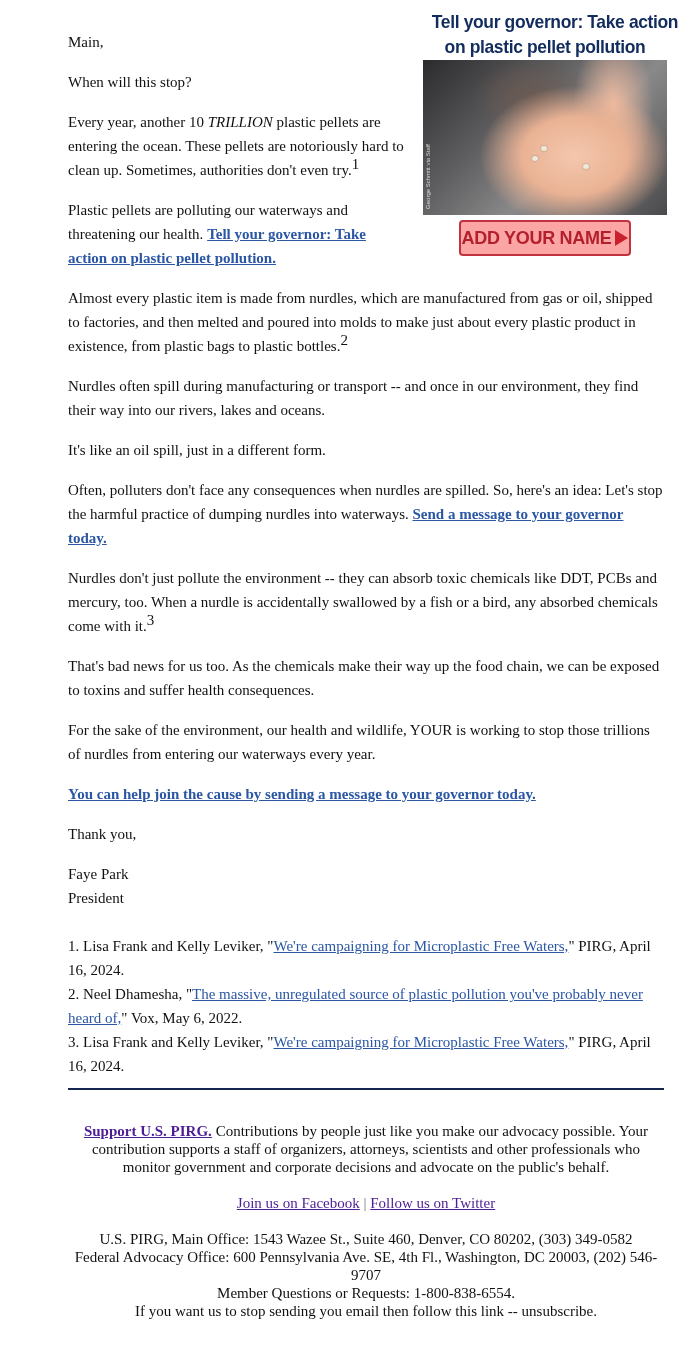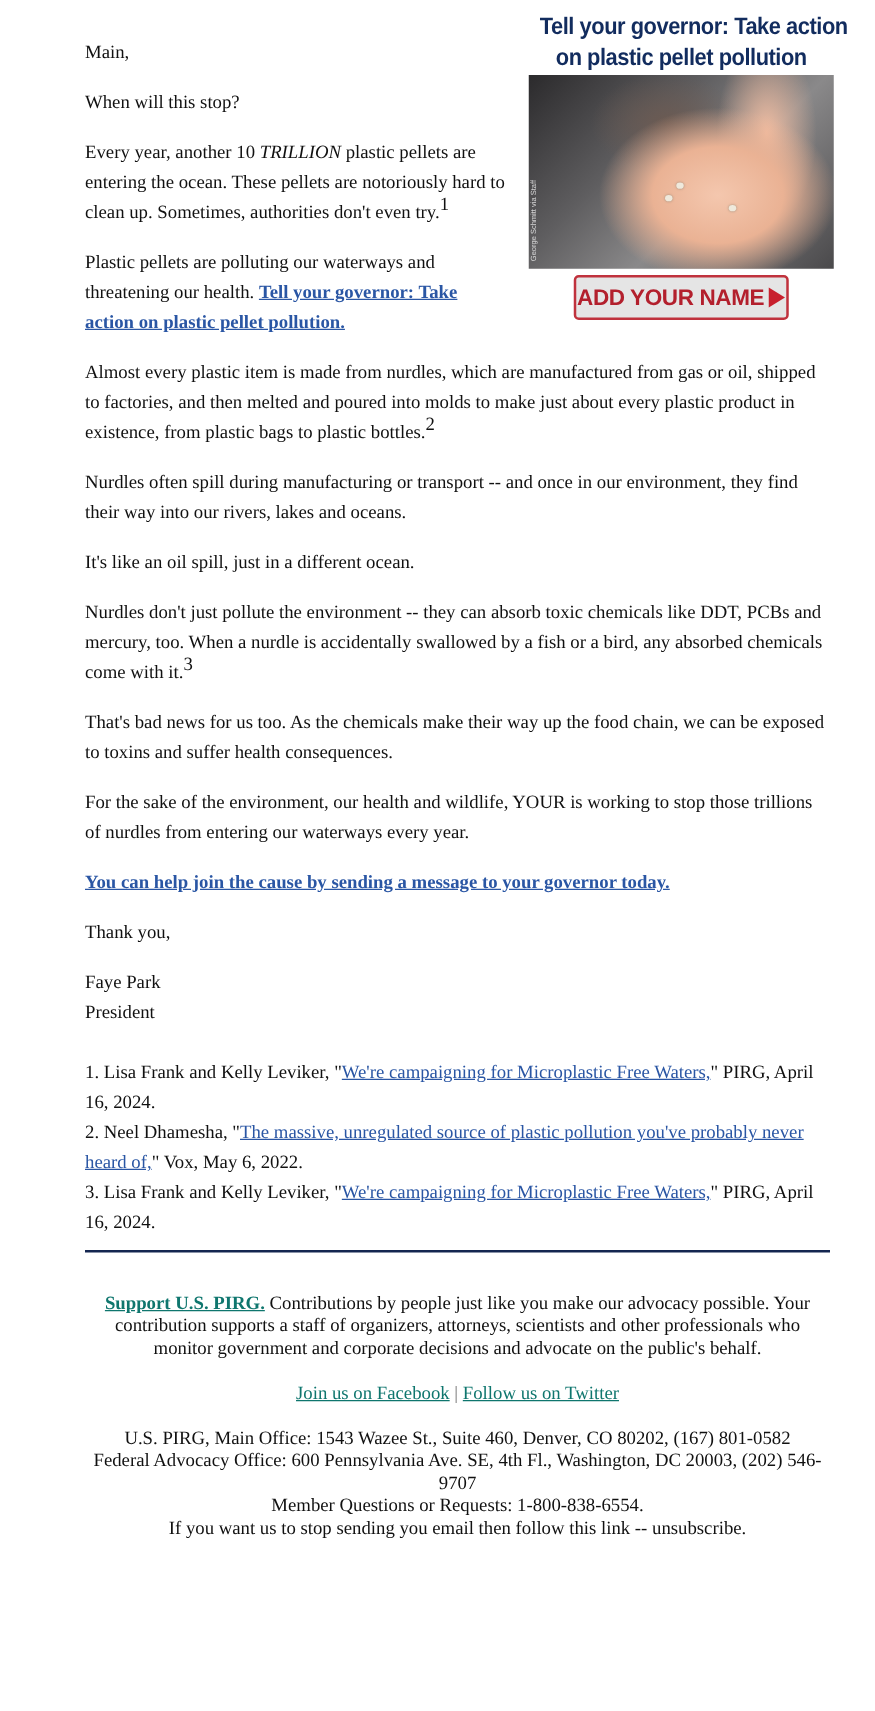--- a/index.html
+++ b/index.html
@@ -71,21 +71,21 @@
       color: rgba(255,255,255,0.75);
     }
     .cta {
       display: inline-block;
       margin-top: 5px;
       width: 172px;
       height: 36px;
       box-sizing: border-box;
       border: 2px solid #c0323d;
       border-radius: 4px;
-      background: #e5e5e5;
+      background: #fca5a5;
       color: #b3202d;
       font-family: "Liberation Sans", "DejaVu Sans", sans-serif;
       font-weight: bold;
       font-size: 18px;
       line-height: 32px;
       text-decoration: none;
       letter-spacing: -0.3px;
     }
     .cta-arrow {
       display: inline-block;
@@ -108,21 +108,21 @@
 
     .footer {
       text-align: center;
       font-size: 15px;
       line-height: 18px;
       padding-top: 32px;
       color: #111;
     }
     .footer p { margin: 0; line-height: 18px; }
     .footer .gap { height: 18px; }
-    a.flnk { color: #0f766e; text-decoration: underline; }
+    a.flnk { color: #4c1d95; text-decoration: underline; }
     a.flnk.b { font-weight: bold; }
     .sep { color: #777; }
   </style>
 </head>
 <body>
 
 <div class="email">
 
   <div class="promo">
     <div class="promo-title">Tell your governor: Take action</div>
@@ -135,39 +135,40 @@
     </div>
     <a class="cta" href="#"><span>ADD YOUR NAME</span><span class="cta-arrow"></span></a>
   </div>
 
   <p>Main,</p>
   <p class="b">When will this stop?</p>
   <p><span>Every year, another 10 </span><em>TRILLION</em><span> plastic pellets are entering the ocean. These pellets are notoriously hard to clean up. Sometimes, authorities don't even try.</span><sup>1</sup></p>
   <p><span class="b">Plastic pellets are polluting our waterways and threatening our health. </span><a class="lnk b" href="#">Tell your governor: Take action on plastic pellet pollution.</a></p>
   <p><span>Almost every plastic item is made from nurdles, which are manufactured from gas or oil, shipped to factories, and then melted and poured into molds to make just about every plastic product in existence, from plastic bags to plastic bottles.</span><sup>2</sup></p>
   <p>Nurdles often spill during manufacturing or transport -- and once in our environment, they find their way into our rivers, lakes and oceans.</p>
-  <p class="b">It's like an oil spill, just in a different ocean.</p>
+  <p class="b">It's like an oil spill, just in a different form.</p>
+  <p><span class="b">Often, polluters don't face any consequences when nurdles are spilled. So, here's an idea: Let's stop the harmful practice of dumping nurdles into waterways. </span><a class="lnk b" href="#">Send a message to your governor today.</a></p>
   <p><span>Nurdles don't just pollute the environment -- they can absorb toxic chemicals like DDT, PCBs and mercury, too. When a nurdle is accidentally swallowed by a fish or a bird, any absorbed chemicals come with it.</span><sup>3</sup></p>
   <p class="b">That's bad news for us too. As the chemicals make their way up the food chain, we can be exposed to toxins and suffer health consequences.</p>
   <p>For the sake of the environment, our health and wildlife, YOUR is working to stop those trillions of nurdles from entering our waterways every year.</p>
   <p><a class="lnk b" href="#">You can help join the cause by sending a message to your governor today.</a></p>
   <p>Thank you,</p>
   <p style="margin:0;">Faye Park</p>
   <p>President</p>
 
   <div class="refs">
     <p><span>1. Lisa Frank and Kelly Leviker, "</span><a class="lnk" href="#">We're campaigning for Microplastic Free Waters,</a><span>" PIRG, April 16, 2024.</span></p>
     <p><span>2. Neel Dhamesha, "</span><a class="lnk" href="#">The massive, unregulated source of plastic pollution you've probably never heard of,</a><span>" Vox, May 6, 2022.</span></p>
     <p><span>3. Lisa Frank and Kelly Leviker, "</span><a class="lnk" href="#">We're campaigning for Microplastic Free Waters,</a><span>" PIRG, April 16, 2024.</span></p>
   </div>
   <hr class="rule">
 
   <div class="footer">
     <p><a class="flnk b" href="#">Support U.S. PIRG.</a><span> Contributions by people just like you make our advocacy possible. Your contribution supports a staff of organizers, attorneys, scientists and other professionals who monitor government and corporate decisions and advocate on the public's behalf.</span></p>
     <div class="gap"></div>
     <p><a class="flnk" href="#">Join us on Facebook</a> <span class="sep">|</span> <a class="flnk" href="#">Follow us on Twitter</a></p>
     <div class="gap"></div>
-    <p>U.S. PIRG, Main Office: 1543 Wazee St., Suite 460, Denver, CO 80202, (167) 801-0582</p>
+    <p>U.S. PIRG, Main Office: 1543 Wazee St., Suite 460, Denver, CO 80202, (303) 349-0582</p>
     <p>Federal Advocacy Office: 600 Pennsylvania Ave. SE, 4th Fl., Washington, DC 20003, (202) 546-9707</p>
     <p>Member Questions or Requests: 1-800-838-6554.</p>
     <p>If you want us to stop sending you email then follow this link -- unsubscribe.</p>
   </div>
 </div>
 
 </body></html>

